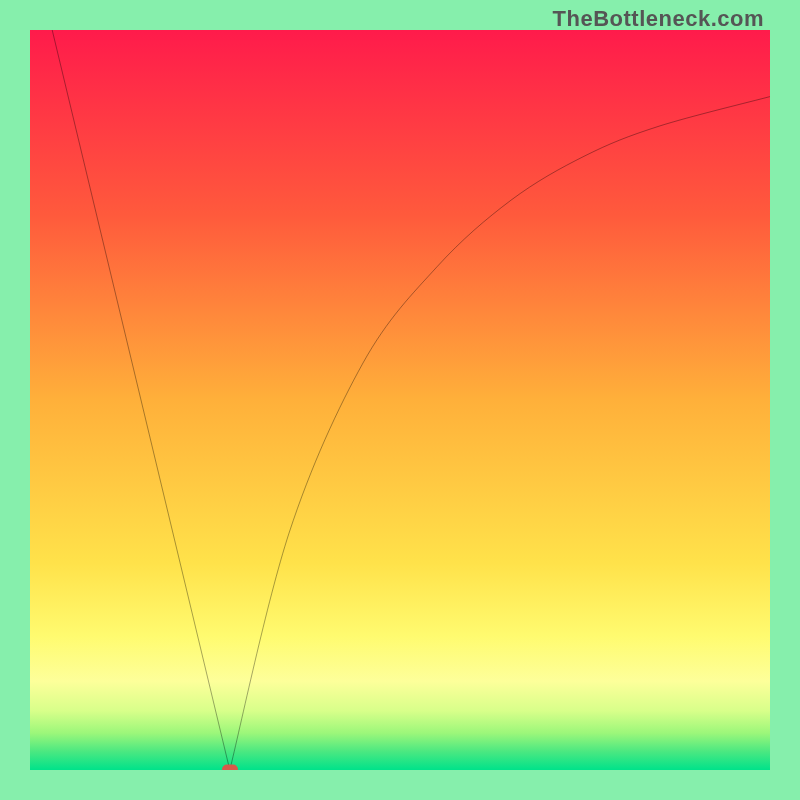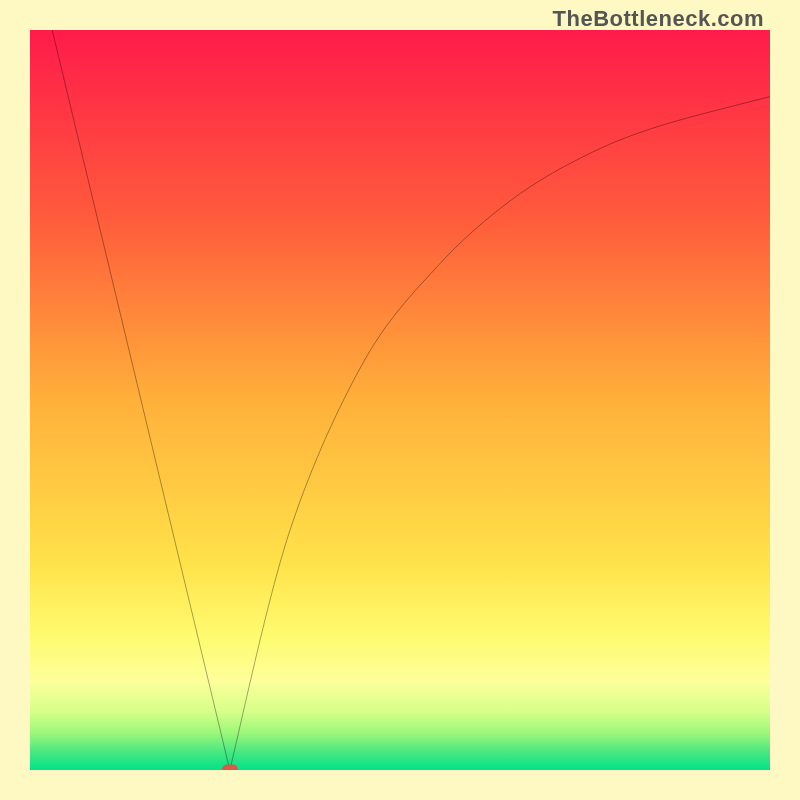--- a/index.html
+++ b/index.html
@@ -8,21 +8,21 @@
     width: 800px;
     height: 800px;
     overflow: hidden;
     background: #000;
     font-family: Arial, Helvetica, sans-serif;
   }
   .frame {
     position: relative;
     width: 800px;
     height: 800px;
-    background: #fef9c3;
+    background: #86efac;
   }
   .plot-area {
     position: absolute;
     left: 30px;
     top: 30px;
     width: 740px;
     height: 740px;
     overflow: hidden;
   }
   .gradient {

